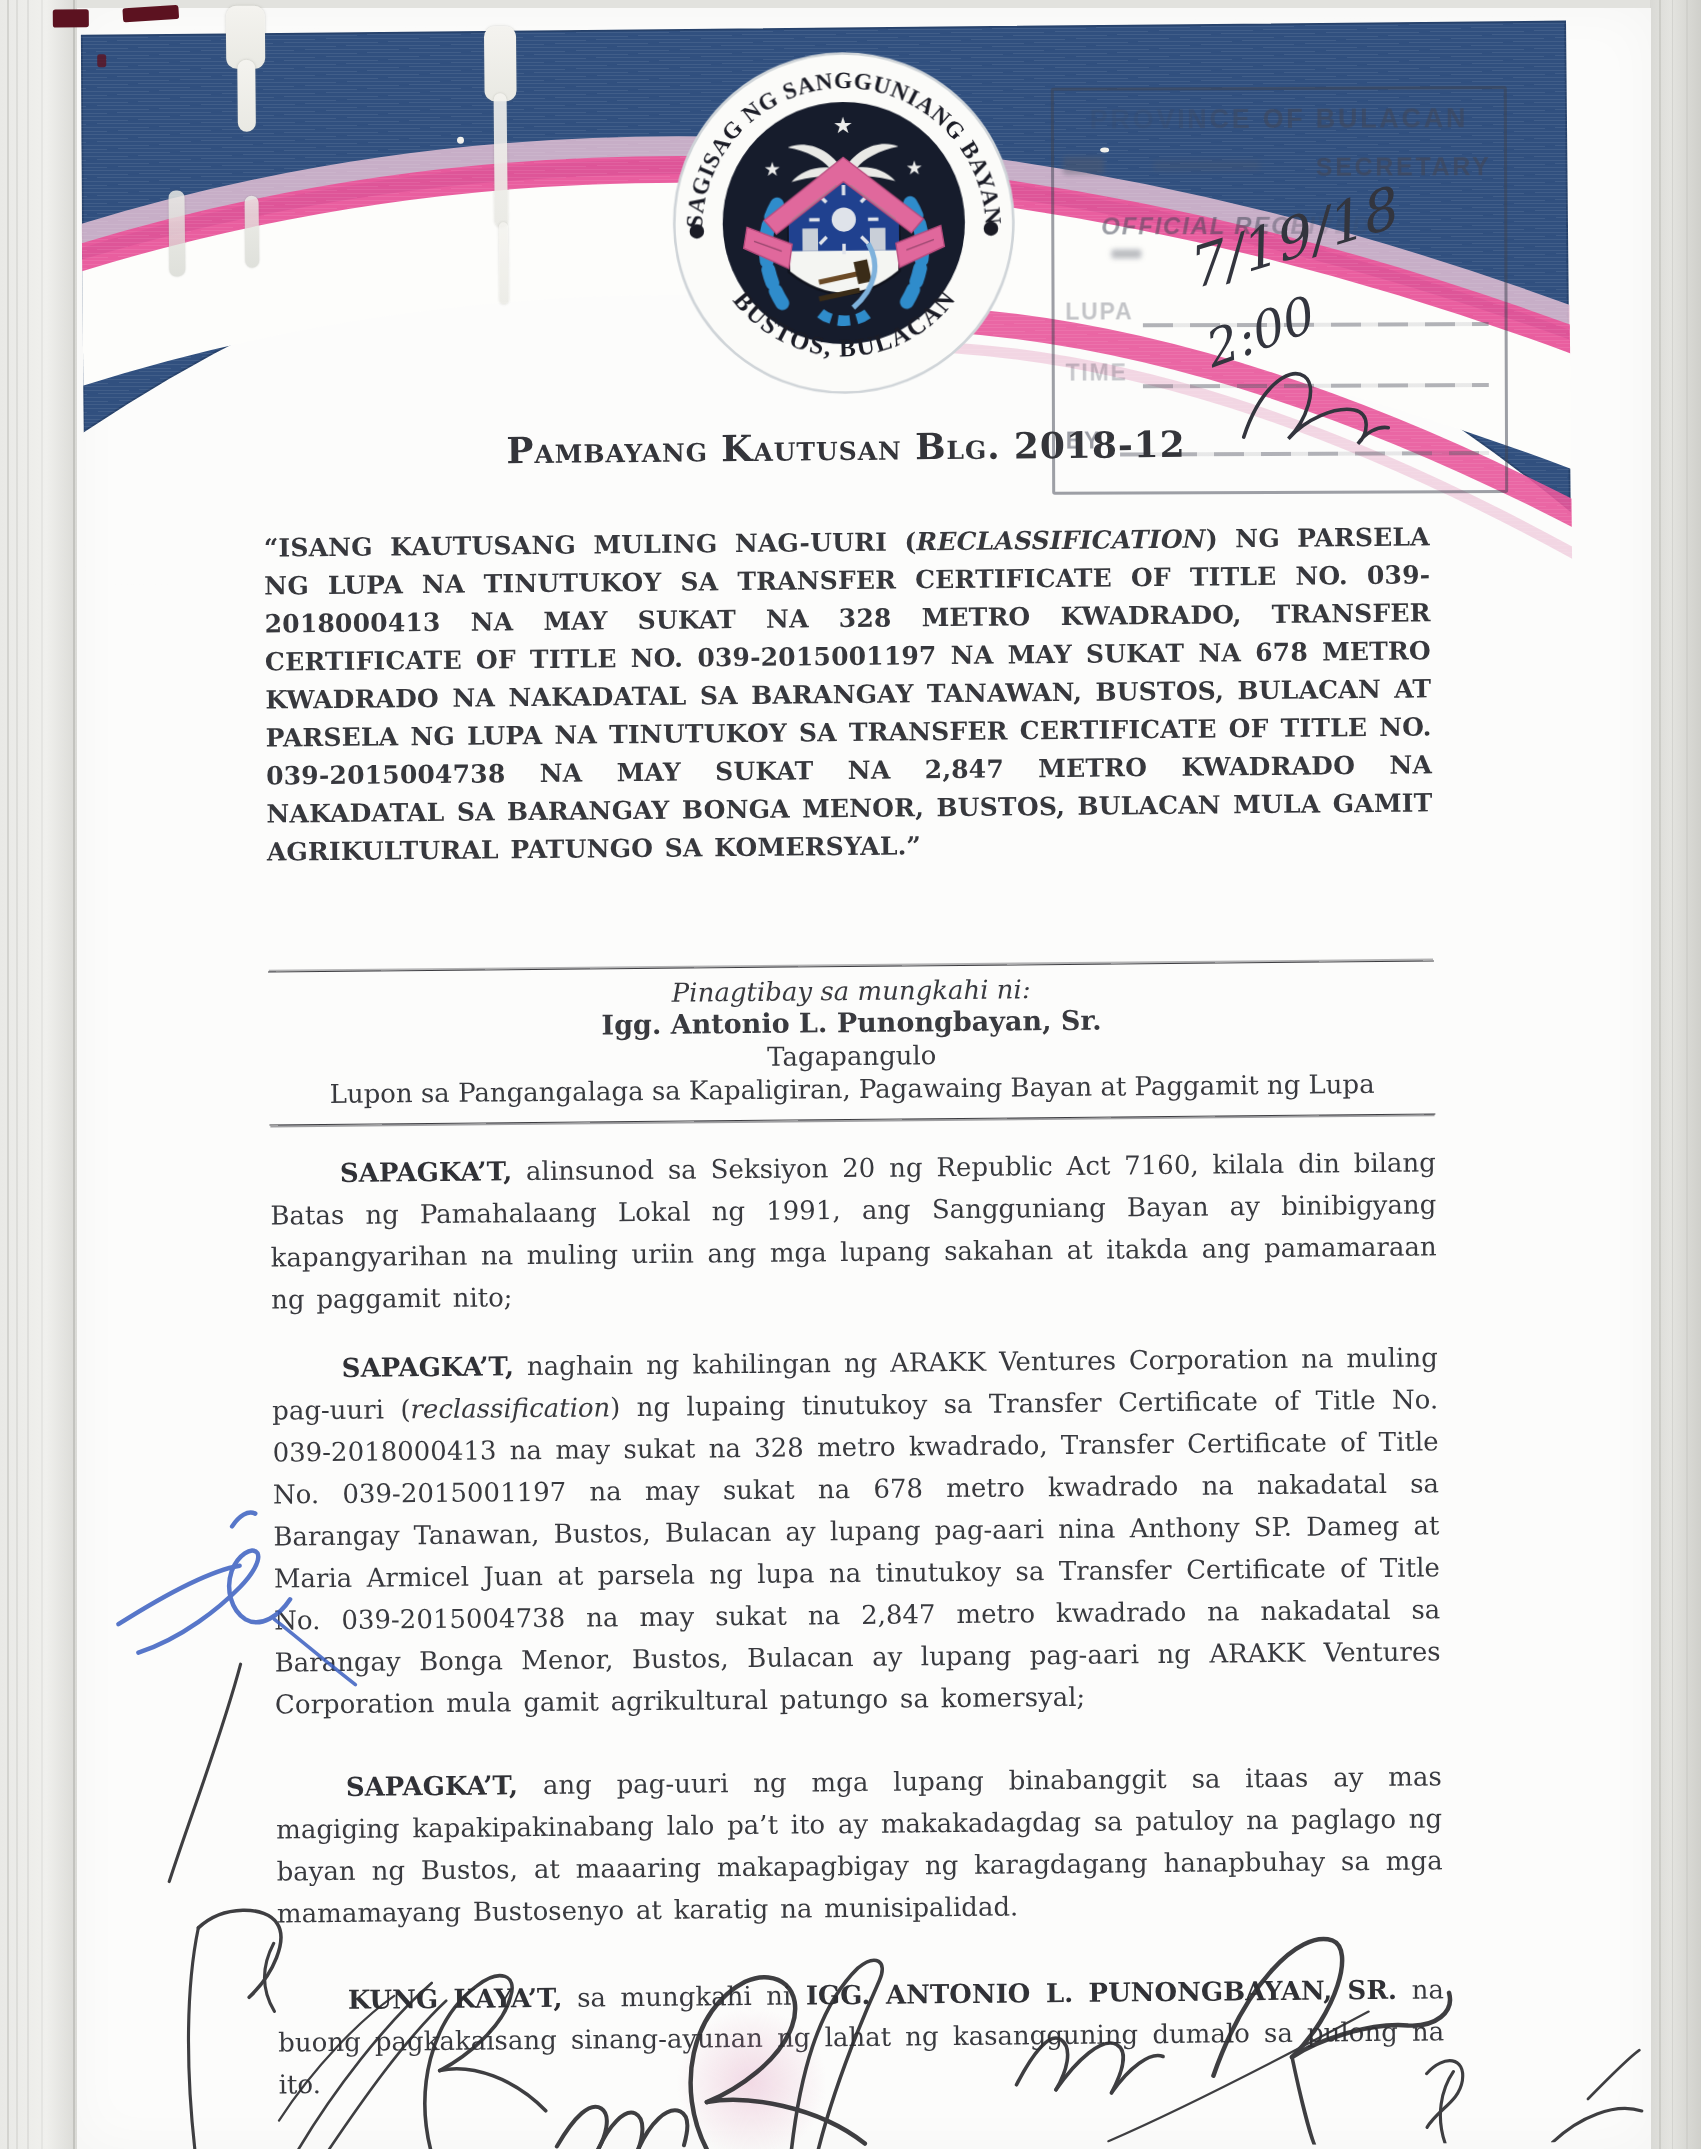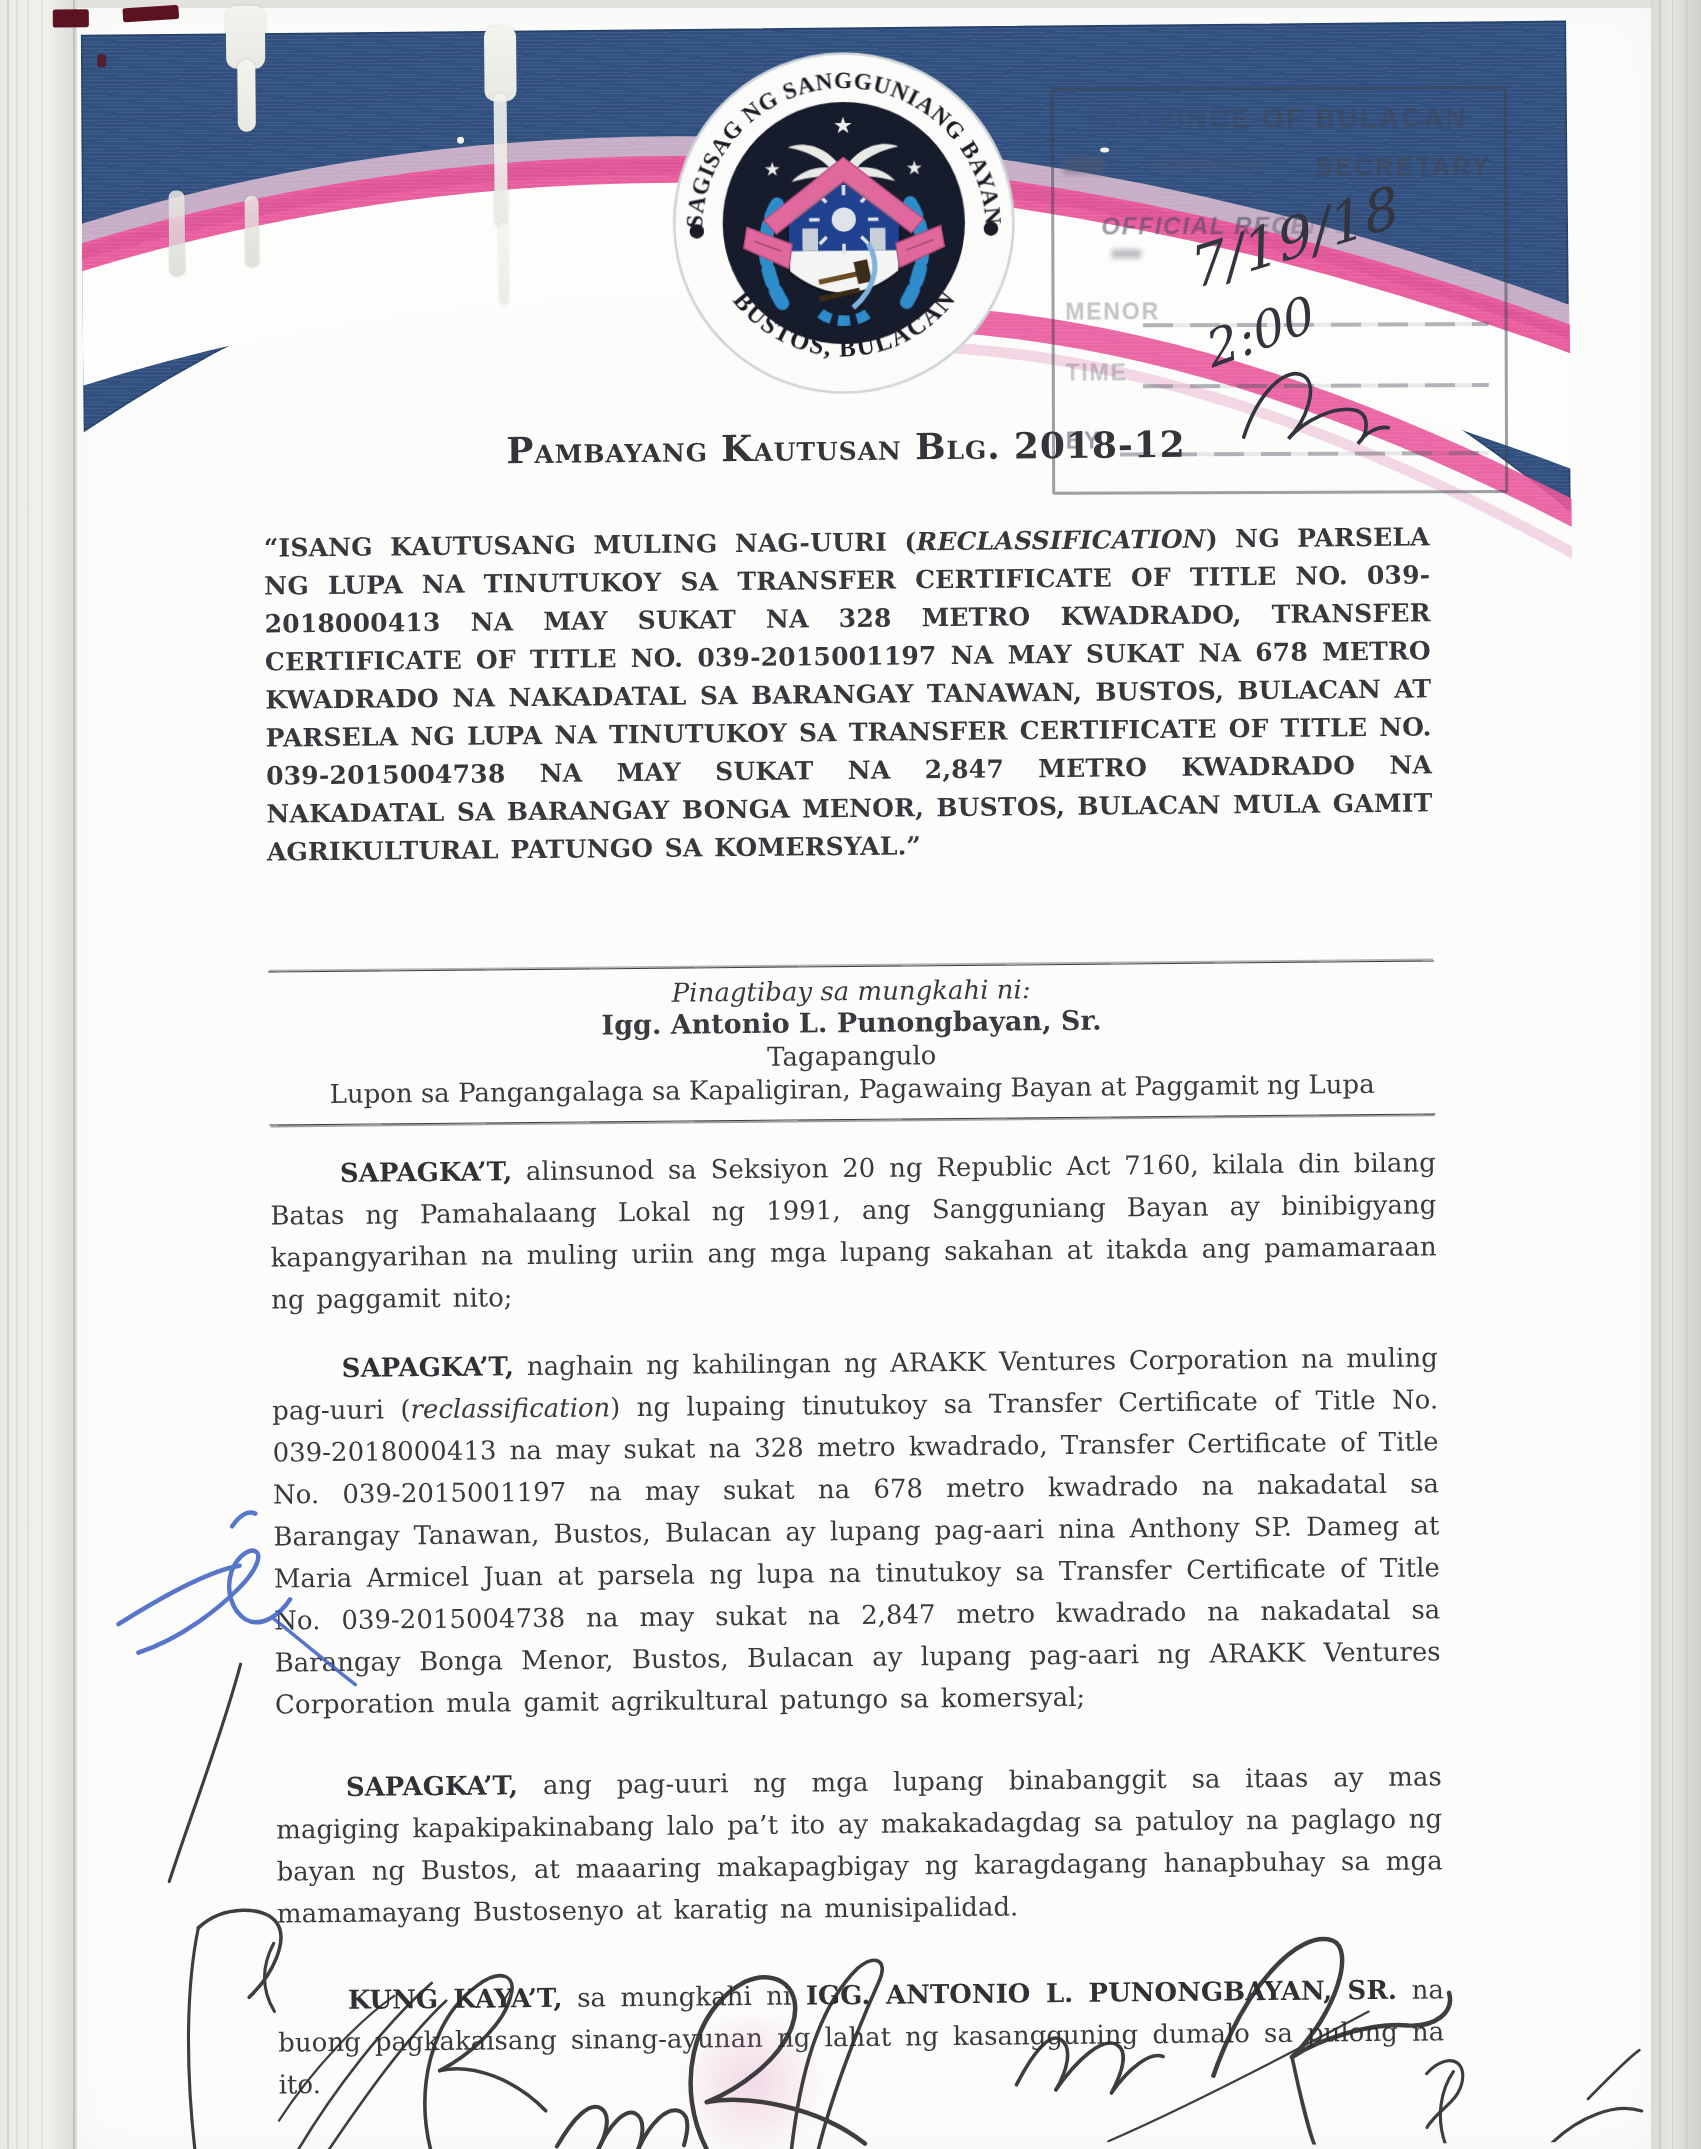--- a/index.html
+++ b/index.html
@@ -207,21 +207,21 @@
 
     <div class="stamp">
       <div class="s-line s1">PROVINCE OF BULACAN</div>
       <div class="s-line s2">SECRETARY</div>
       <div class="smudge" style="left:9px;top:66px;width:41px;height:18px"></div>
       <div class="smudge" style="left:99px;top:70px;width:107px;height:10.7px;opacity:.5"></div>
       <div class="s-line s3">OFFICIAL RECEIVED</div>
       <div class="smudge" style="left:57px;top:159px;width:30px;height:9px"></div>
 
       <div class="s-row" style="top:208px">
-        <span class="lbl" style="opacity:.55">MENOR</span>
+        <span class="lbl" style="opacity:.55">LUPA</span>
         <span class="rule-ln"></span>
       </div>
       <div class="s-row" style="top:269px">
         <span class="lbl" style="opacity:.5">TIME</span>
         <span class="rule-ln"></span>
       </div>
       <div class="s-row" style="top:337px">
         <span class="lbl" style="opacity:.9">BY</span>
         <span class="rule-ln" style="left:54px"></span>
       </div>

